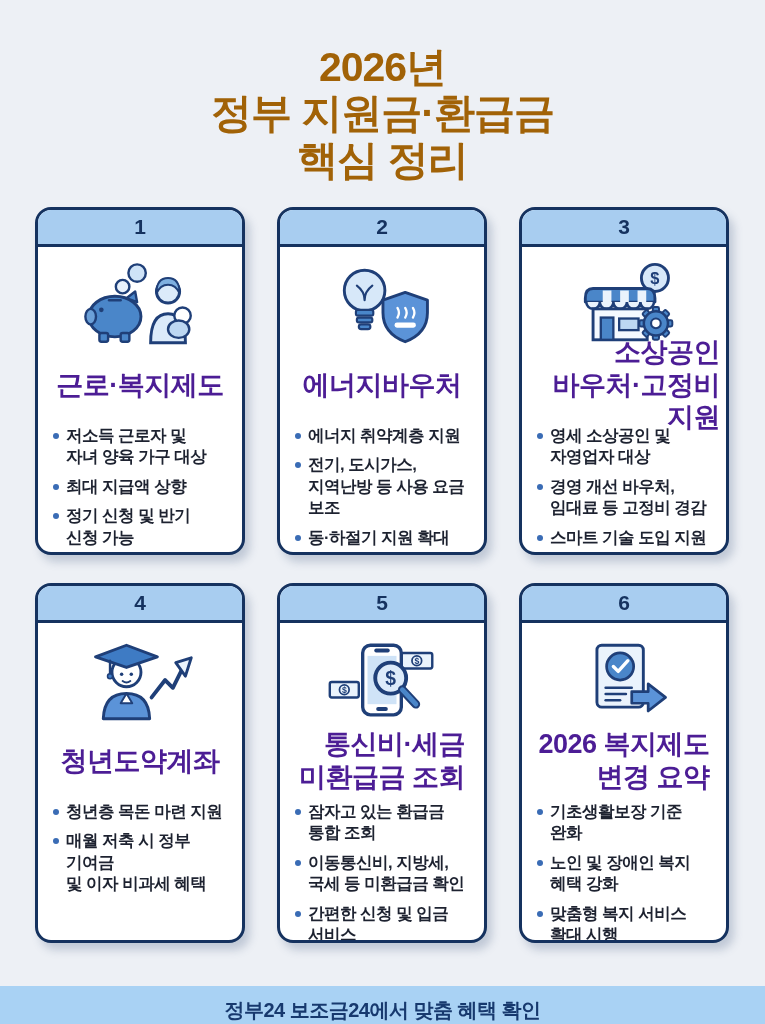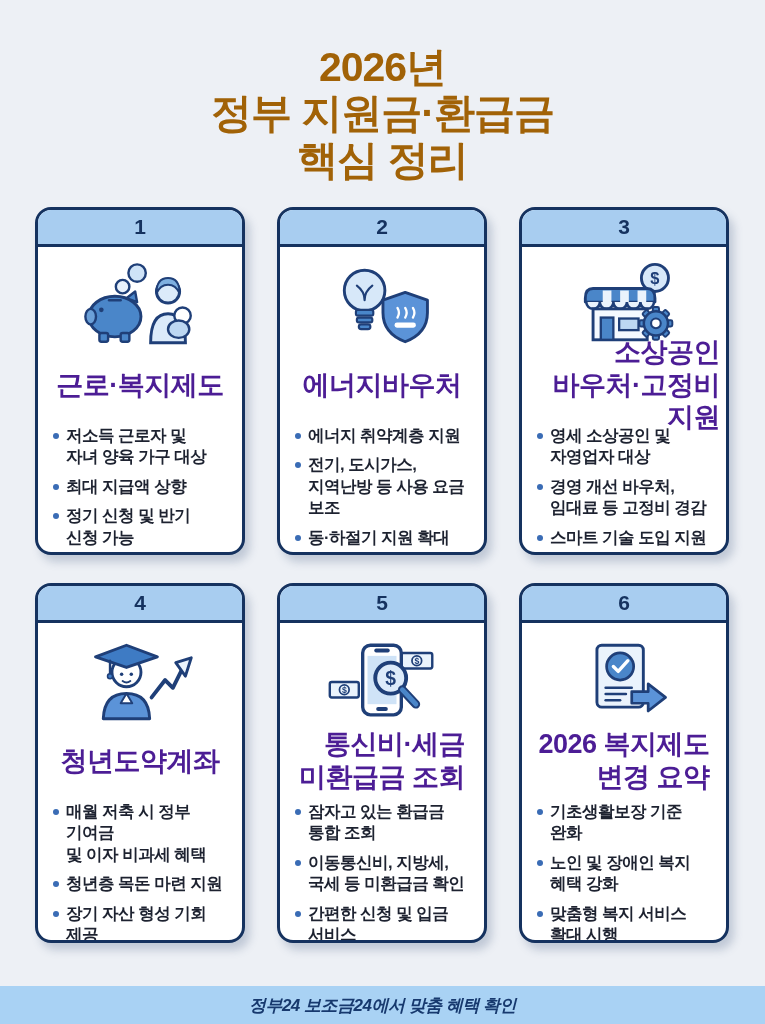--- a/index.html
+++ b/index.html
@@ -97,27 +97,26 @@
     background: #3a6cb5;
     margin-top: 8px;
   }
   .bullet-text { white-space: pre-line; word-break: keep-all; letter-spacing: -0.5px; }
   .footer-bar {
     position: absolute;
     left: 0; bottom: 0;
     width: 100%; height: 38px;
     background: #a9d2f4;
     display: flex;
-    align-items: center;
+    align-items: flex-end;
     justify-content: center;
-    font-size: 17px;
+    font-size: 20px;
     font-weight: 800;
     color: #17396e;
     letter-spacing: -0.5px;
-    font-style: italic;
   }
 </style>
 </head>
 <body>
 
 <div class="page">
 
   <h1 class="page-title">2026년
 정부 지원금·환급금
 핵심 정리</h1>
@@ -268,31 +267,26 @@
           <path d="M29 24 v13" stroke="#1f3f78" stroke-width="2.5" stroke-linecap="round"></path>
           <circle cx="29" cy="40" r="2.6" fill="#3e7bc4" stroke="#1f3f78" stroke-width="1.6"></circle>
           <path d="M22 84 q1 -26 24 -26 q23 0 24 26 z" fill="#5b93d8" stroke="#1f3f78" stroke-width="3" stroke-linejoin="round"></path>
           <polygon points="46,58 40,68 52,68" fill="#ffffff" stroke="#1f3f78" stroke-width="2" stroke-linejoin="round"></polygon>
         </svg>
       </div>
       <h2 class="card-title">청년도약계좌</h2>
       <ul class="bullets">
         <li>
             <span class="dot"></span>
+            <span class="bullet-text">청년층 목돈 마련 지원</span>
+          </li>
+        <li>
+            <span class="dot"></span>
             <span class="bullet-text">매월 저축 시 정부 기여금
 및 이자 비과세 혜택</span>
-          </li>
-        <li>
-            <span class="dot"></span>
-            <span class="bullet-text">청년층 목돈 마련 지원</span>
-          </li>
-        <li>
-            <span class="dot"></span>
-            <span class="bullet-text">장기 자산 형성 기회
-제공</span>
           </li>
       </ul>
     </section>
 
     <section class="card">
       <header class="card-head">
         <span>5</span>
       </header>
       <div class="icon-wrap">
         <svg width="116" height="88" viewBox="0 0 120 90">

